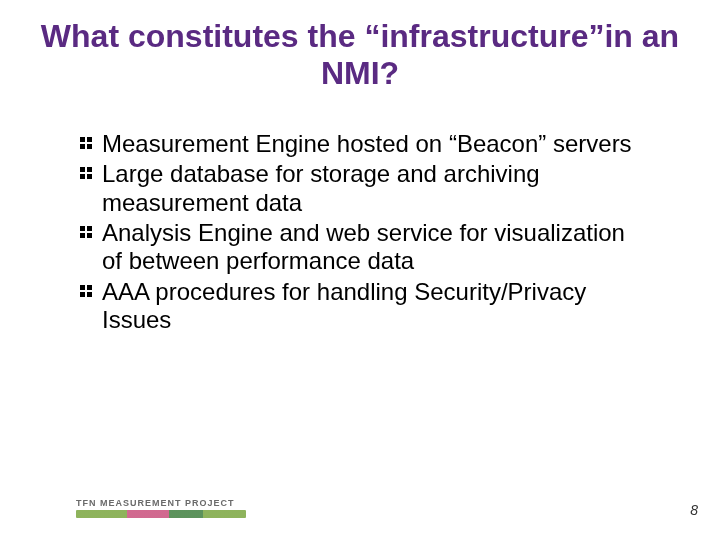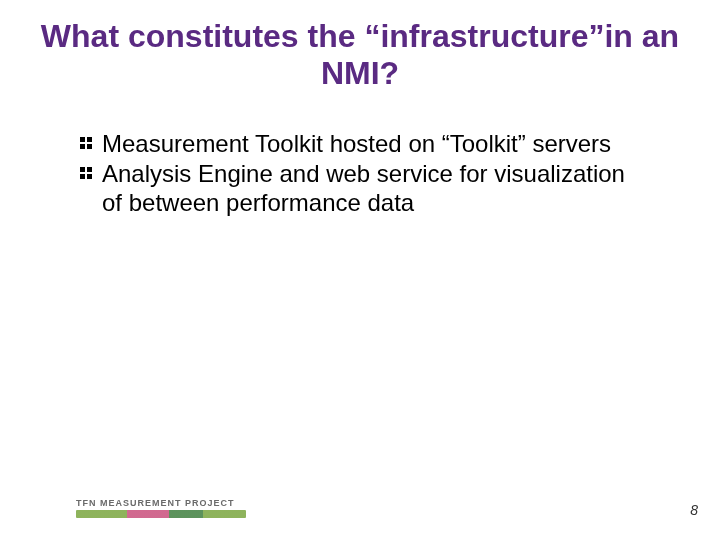--- a/index.html
+++ b/index.html
@@ -103,38 +103,48 @@
   <div class="title">What constitutes the “infrastructure”in an NMI?</div>
 
   <div class="body">
     <div class="item">
       <span class="bullet-icon">
           <span></span>
           <span></span>
           <span></span>
           <span></span>
         </span>
-      <span>Measurement Toolkit hosted on “Toolkit” servers</span>
+      <span>Measurement Engine hosted on “Beacon” servers</span>
     </div>
     <div class="item">
       <span class="bullet-icon">
           <span></span>
           <span></span>
           <span></span>
           <span></span>
         </span>
+      <span>Large database for storage and archiving measurement data</span>
     </div>
     <div class="item">
       <span class="bullet-icon">
           <span></span>
           <span></span>
           <span></span>
           <span></span>
         </span>
       <span>Analysis Engine and web service for visualization of between performance data</span>
+    </div>
+    <div class="item">
+      <span class="bullet-icon">
+          <span></span>
+          <span></span>
+          <span></span>
+          <span></span>
+        </span>
+      <span>AAA procedures for handling Security/Privacy Issues</span>
     </div>
   </div>
 
   <div class="footer-logo">
     <div class="brand">TFN MEASUREMENT PROJECT</div>
     <div class="tagline"></div>
   </div>
 
   <div class="page-num">8</div>
 

